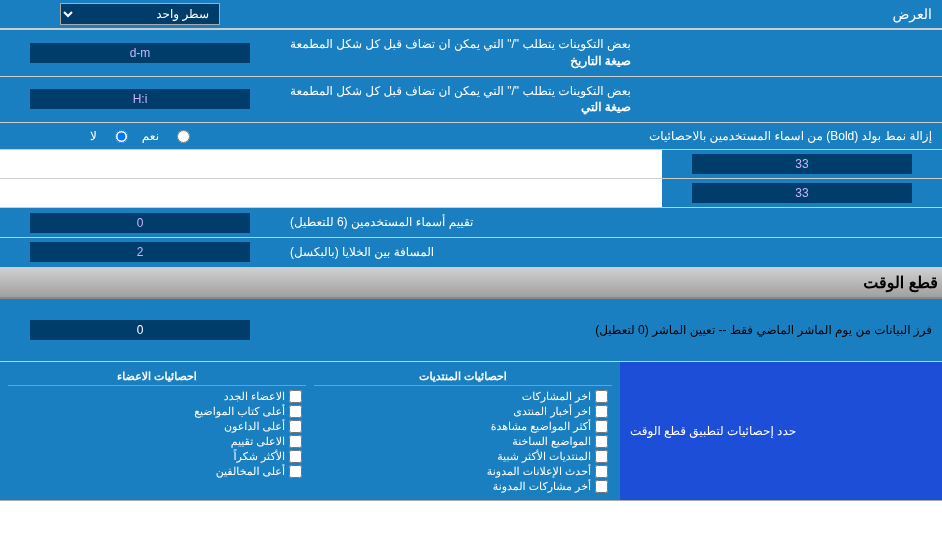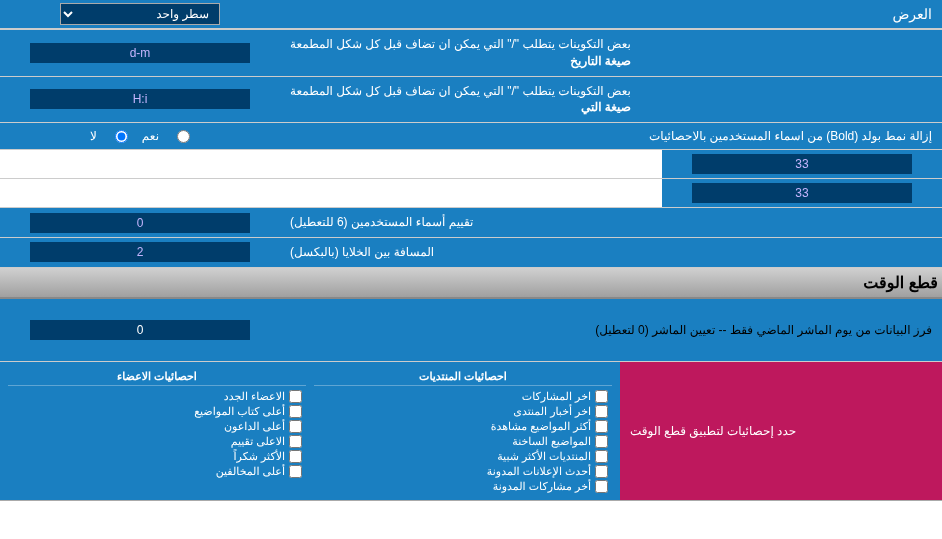--- a/index.html
+++ b/index.html
@@ -159,21 +159,21 @@
       font-size: 11px;
       cursor: pointer;
     }
     .stats-full-row {
       display: flex;
       align-items: stretch;
       border-bottom: 1px solid #aaa;
     }
     .stats-full-left {
       flex: 1;
-      background: #be185d;
+      background: #1d4ed8;
       color: #fff;
       font-size: 12px;
       padding: 5px 10px;
       text-align: right;
       display: flex;
       align-items: center;
       justify-content: flex-end;
     }
     .stats-grid-container {
       flex: 2;

